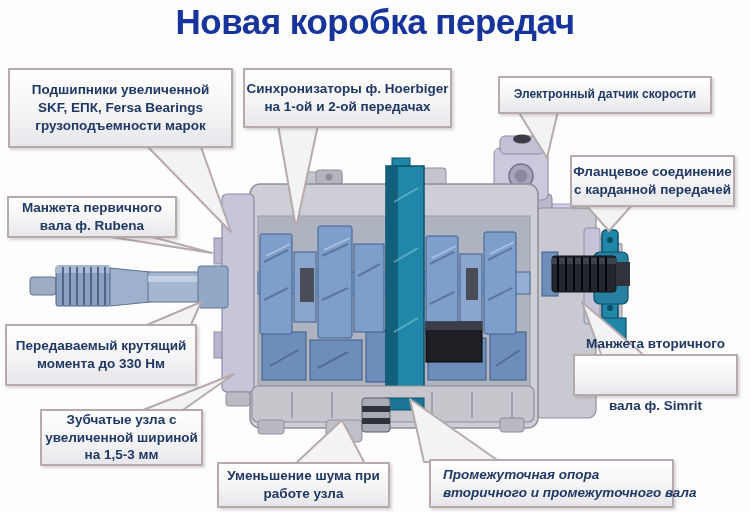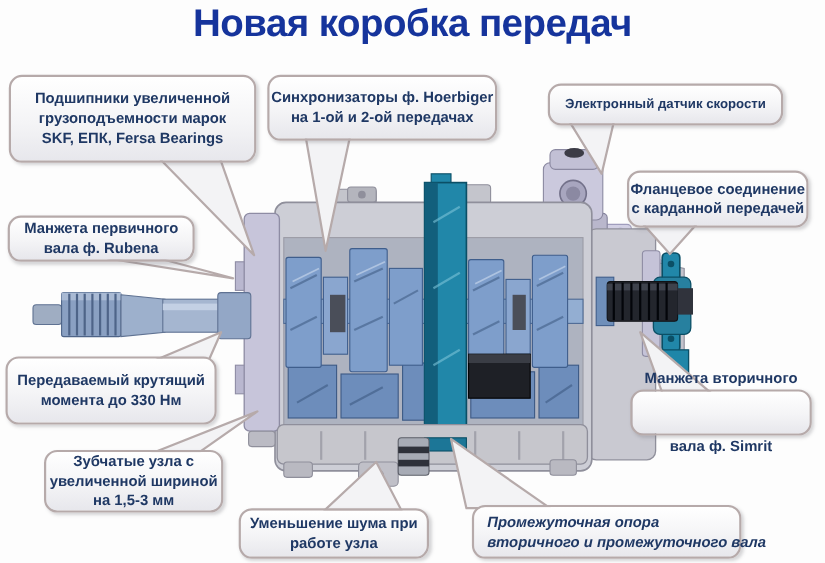--- a/index.html
+++ b/index.html
@@ -8,21 +8,21 @@
     background:#fdfdfd;font-family:"Liberation Sans",sans-serif;
   }
   .title{
     position:absolute;top:2px;left:0;right:0;text-align:center;
     font-size:35px;font-weight:700;color:#16349c;letter-spacing:-0.5px;
     margin:0;
   }
   .gfx{position:absolute;left:0;top:0;width:750px;height:512px;}
   .callout{
     position:absolute;box-sizing:border-box;
-    border:2px solid #b6aaaa;border-radius:12px;
+    border:2px solid #b6aaaa;border-radius:1px;
     background:linear-gradient(180deg,#ffffff 0%,#f4f4f6 55%,#e7e7ec 100%);
     box-shadow:2px 2px 3px rgba(110,110,120,.28);
     display:flex;flex-direction:column;align-items:center;justify-content:center;
     text-align:center;color:#1f3864;font-weight:700;font-size:13.5px;line-height:1.32;
     padding:3px 8px;
   }
   .callout span{white-space:nowrap;display:block;}
   .align-left{align-items:flex-start;text-align:left;padding-left:12px;}
   .c1{left:8px;top:68px;width:225px;height:80px;}
   .c2{left:243px;top:68px;width:209px;height:60px;}
@@ -209,22 +209,22 @@
       <polygon points="295,464 365,464 342,420"></polygon>
       <polygon points="424,462 500,462 410,399"></polygon>
       <polygon points="602,357 646,357 582,302"></polygon>
     </g>
   </svg>
 
   <h1 class="title">Новая коробка передач</h1>
 
   <div class="callout c1">
     <span>Подшипники увеличенной</span>
+    <span>SKF, ЕПК, Fersa Bearings</span>
     <span>грузоподъемности марок</span>
-    <span>SKF, ЕПК, Fersa Bearings</span>
   </div>
 
   <div class="callout c2">
     <span>Синхронизаторы ф. Hoerbiger</span>
     <span>на 1-ой и 2-ой передачах</span>
   </div>
 
   <div class="callout c3">
     <span>Электронный датчик скорости</span>
   </div>

